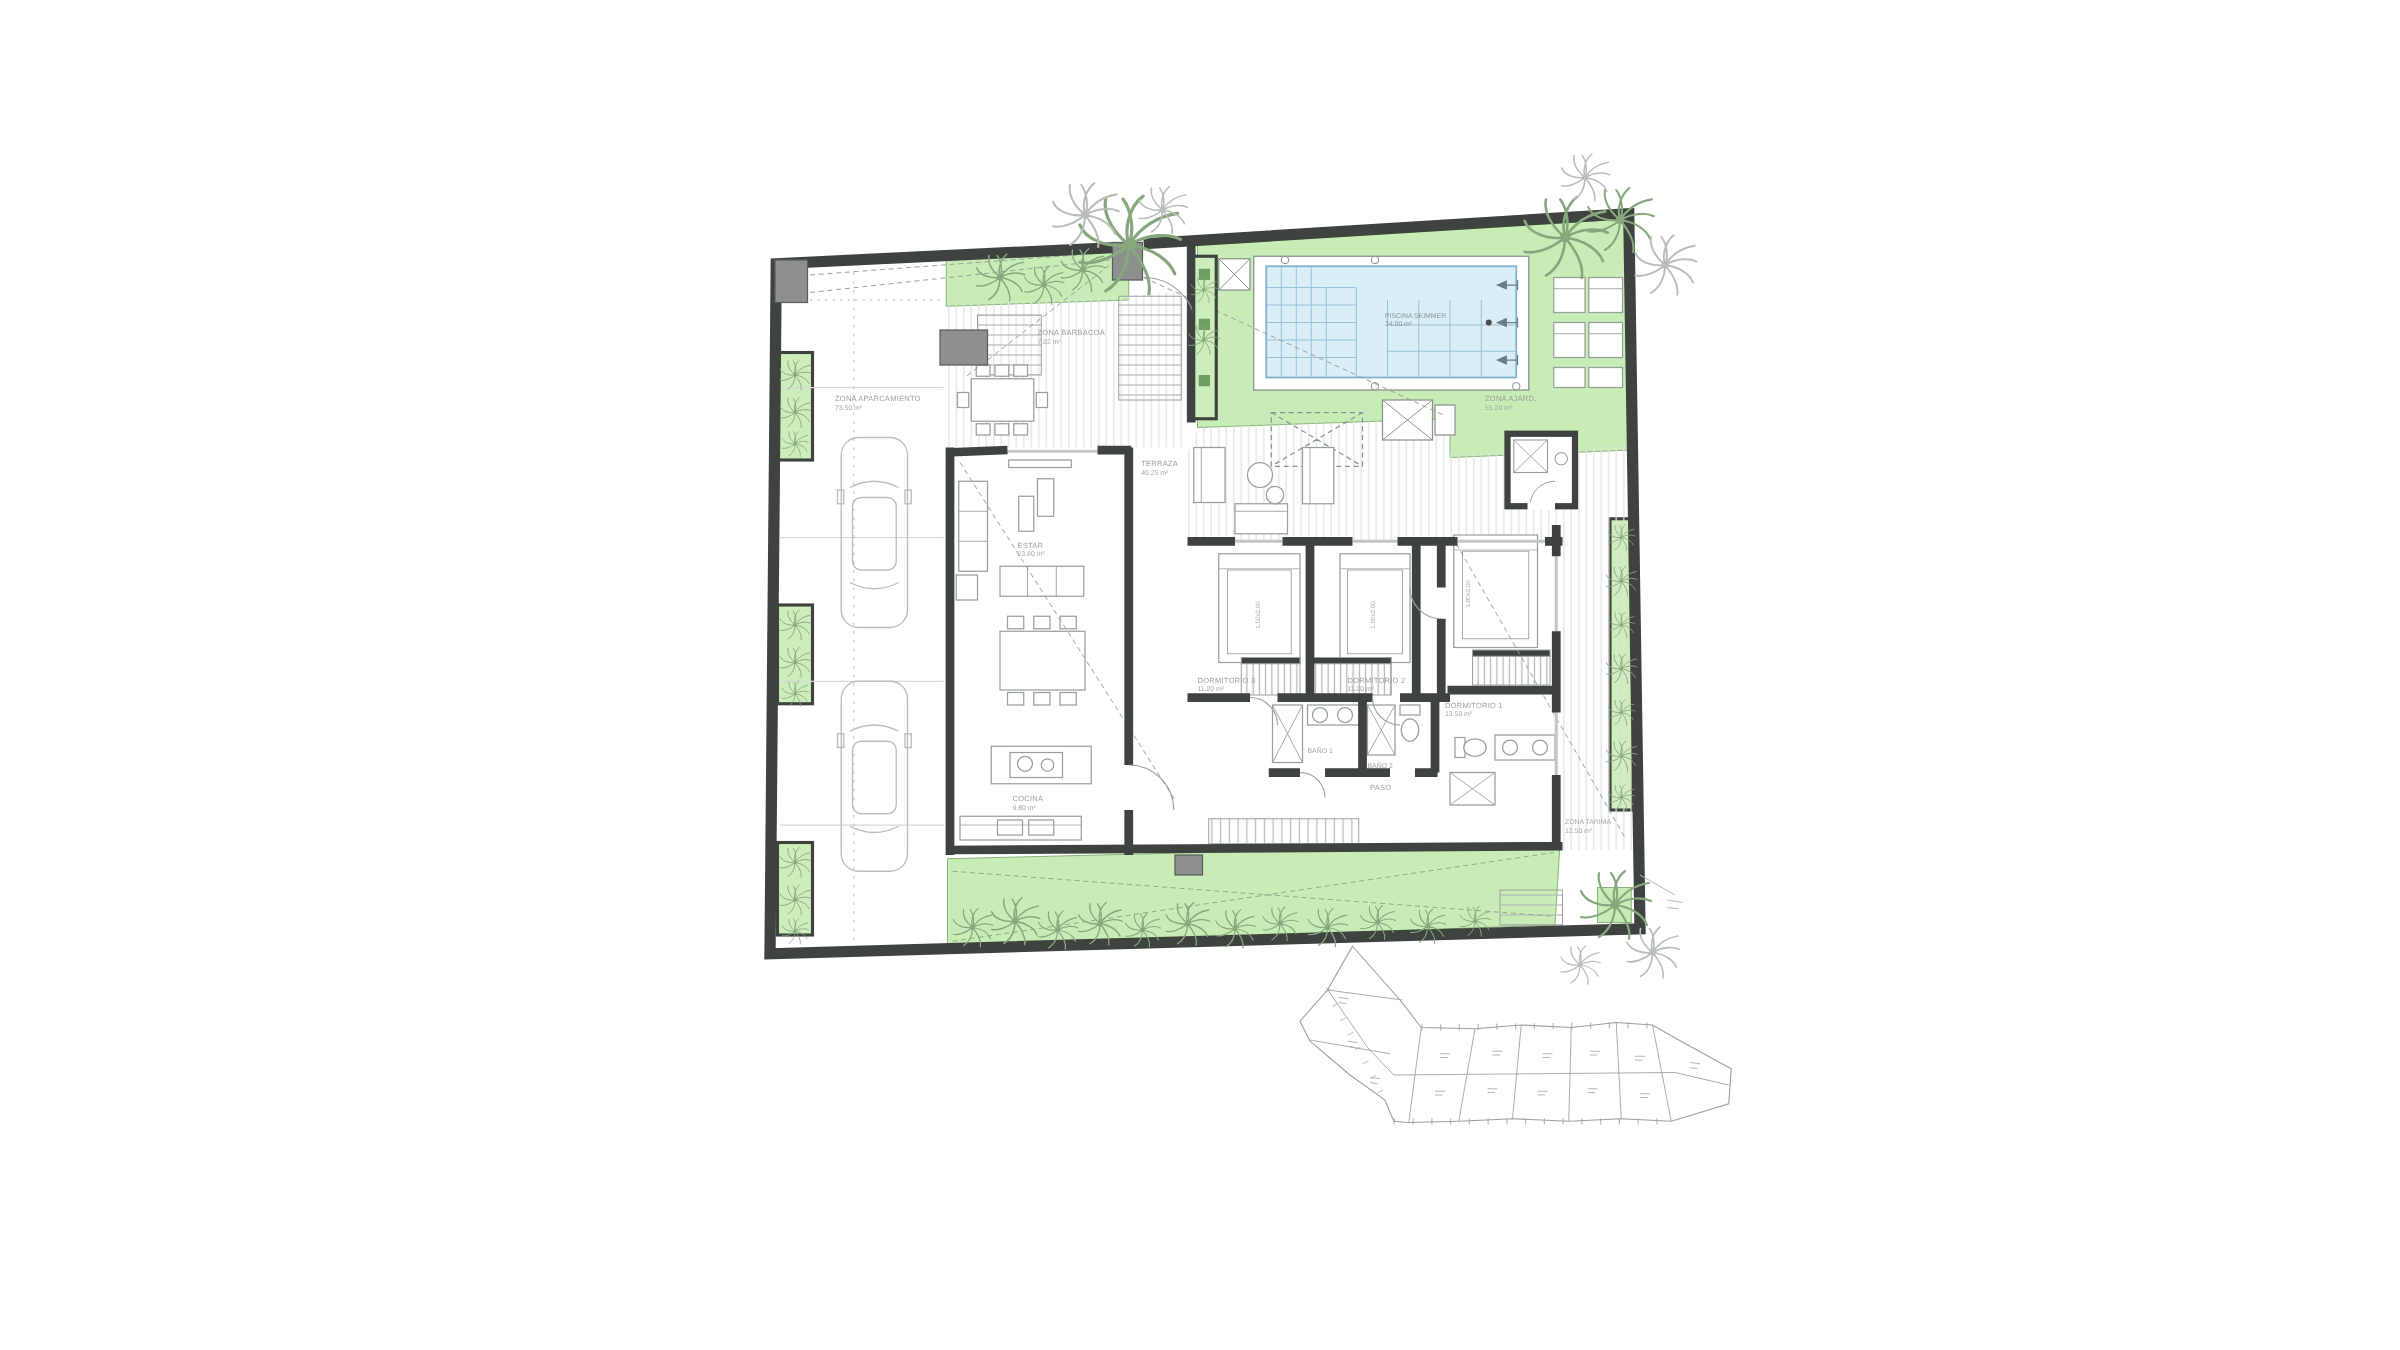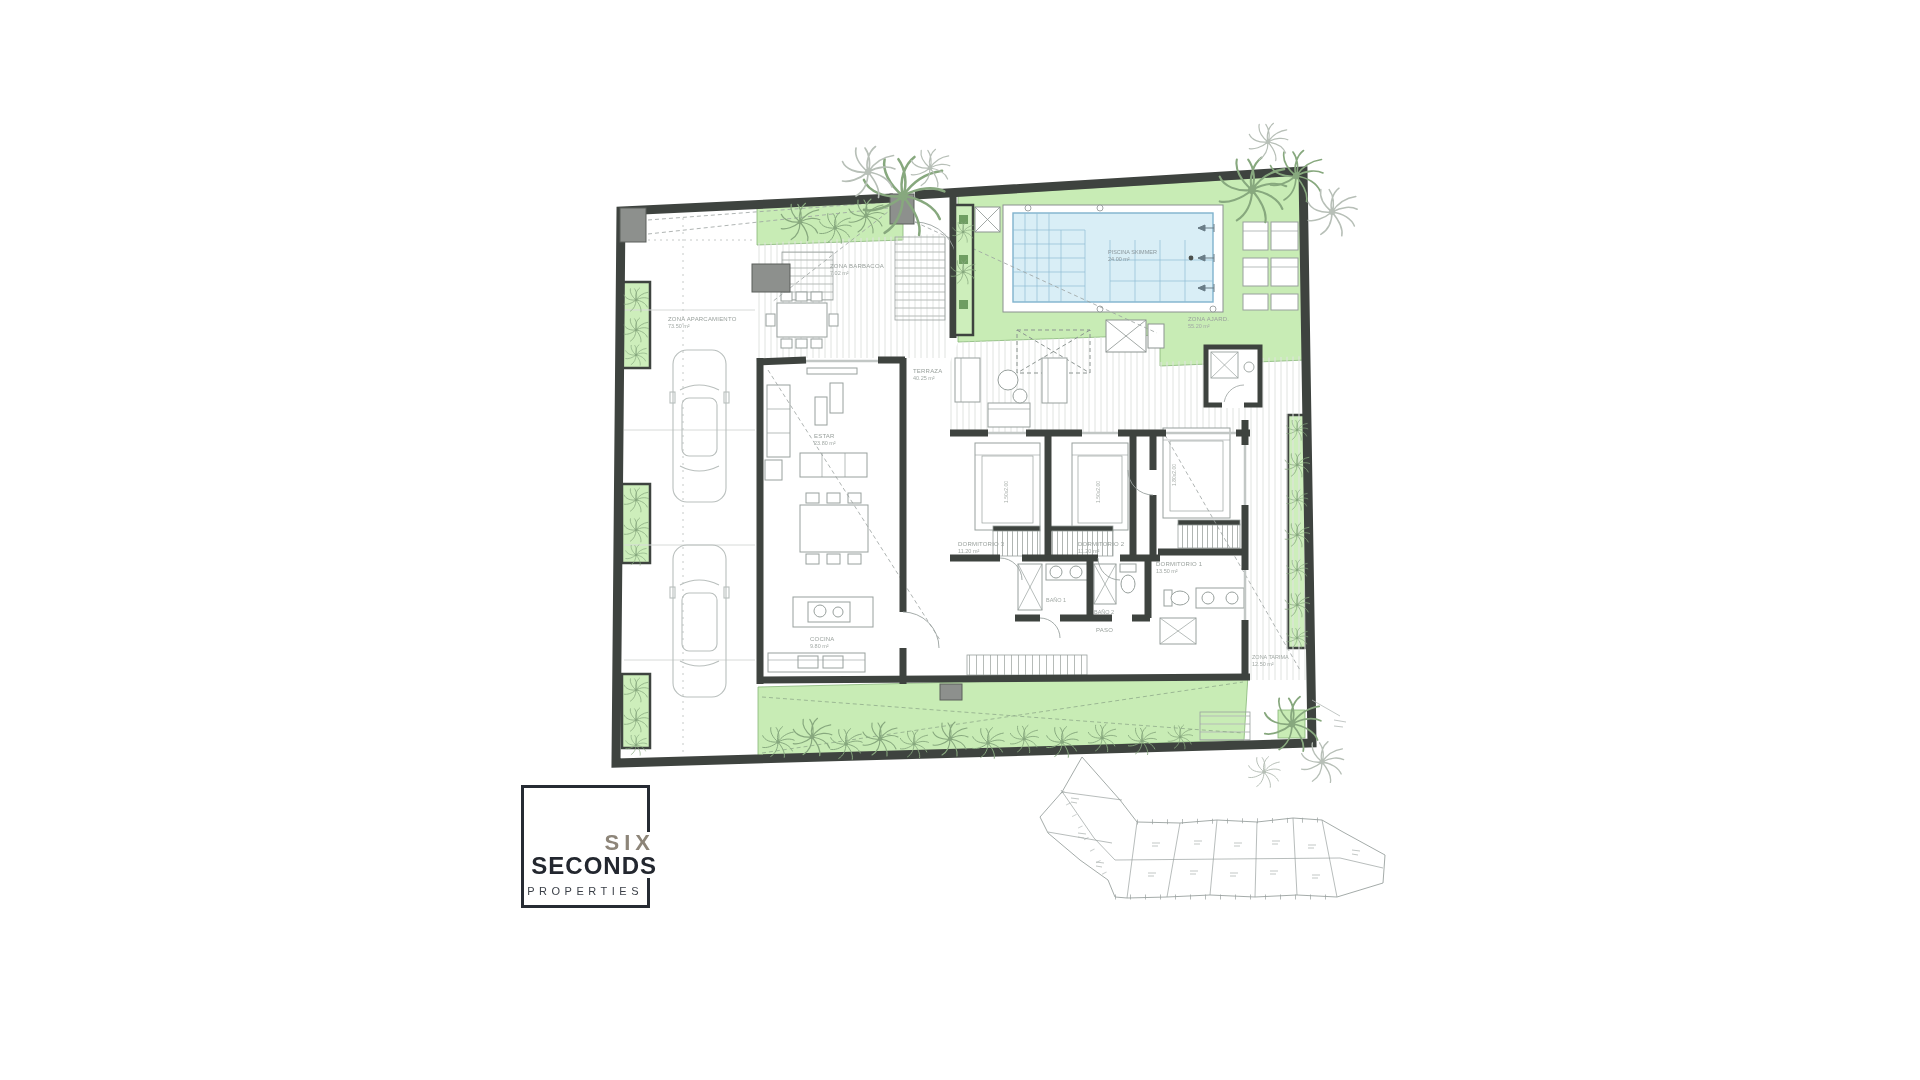--- a/index.html
+++ b/index.html
@@ -408,18 +408,13 @@
       <path d="M1270,871 l8,0 m-8,3 l6,0"></path>
       <path d="M1312,875 l8,0 m-8,3 l6,0"></path>
     </g>
   </g>
 
   <g stroke="#b3b9b6" stroke-width="0.8" fill="none">
     <path d="M1312,700 L1340,716 M1334,720 l12,2 m-12,4 l9,1"></path>
   </g>
 </svg>
 
-<div class="logo">
-  <span class="six">SIX</span>
-  <span class="seconds">SECONDS</span>
-  <span class="properties">PROPERTIES</span>
 </div>
-</div>
 
 </body></html>

